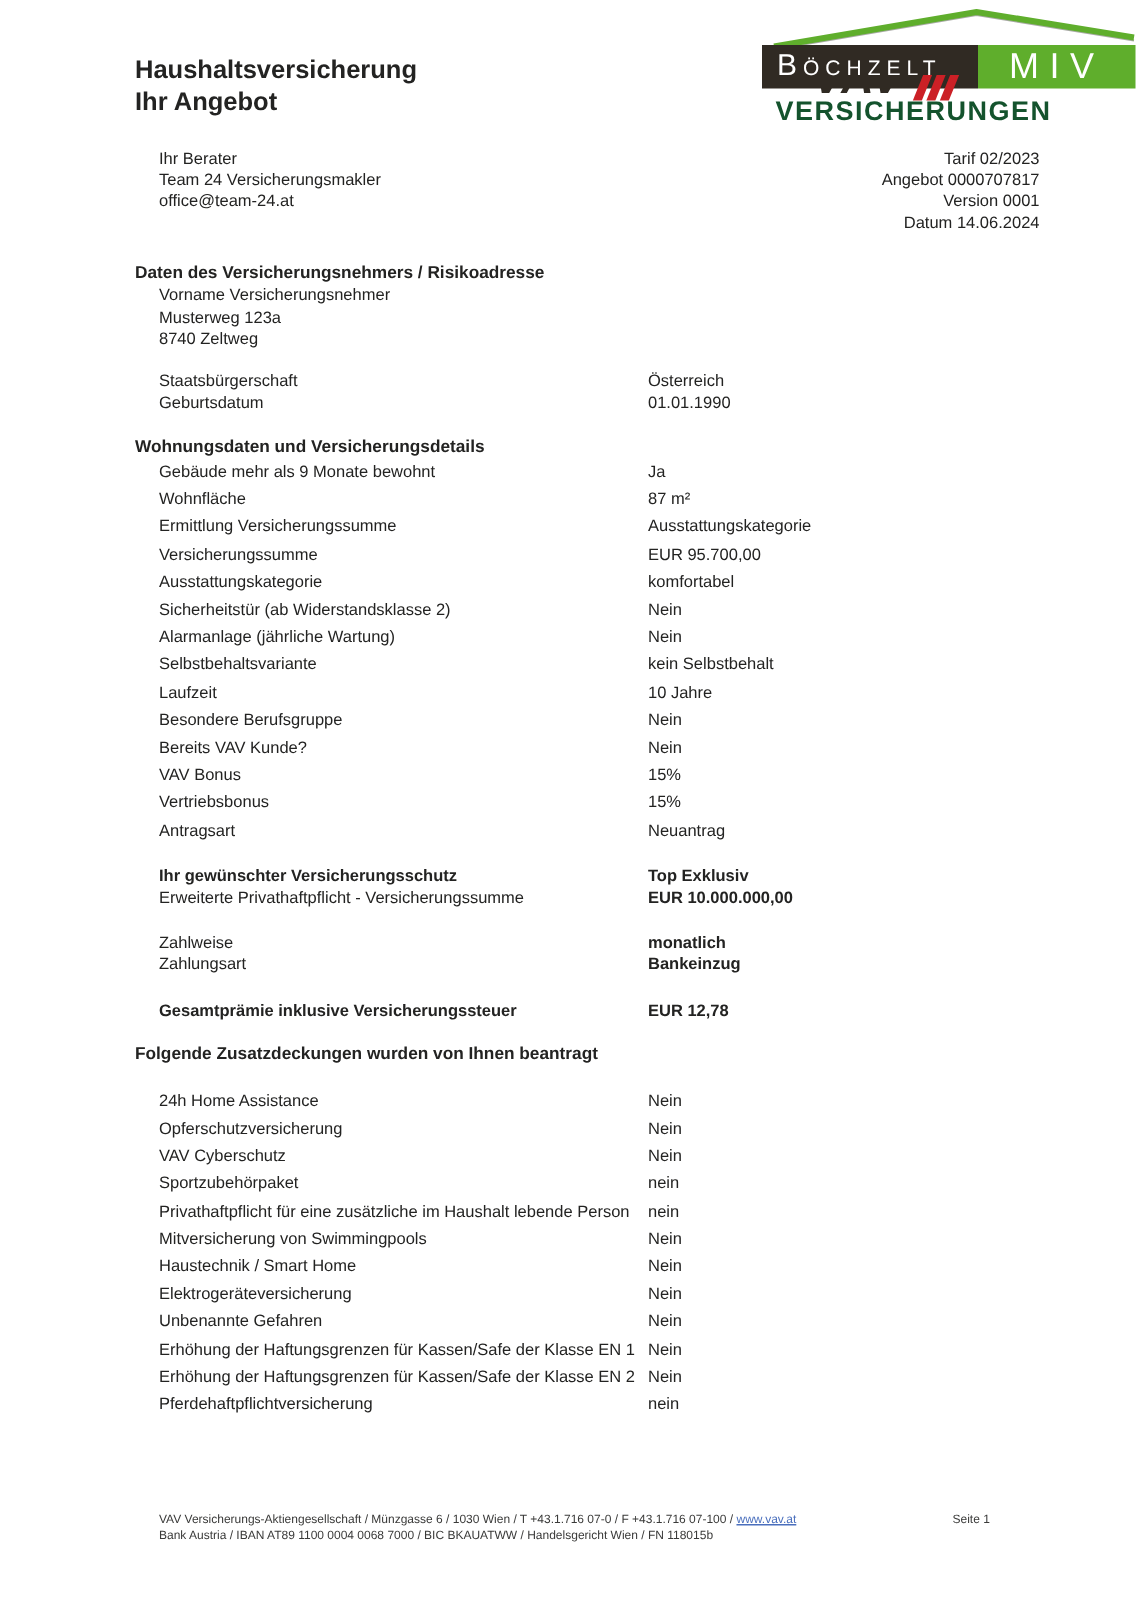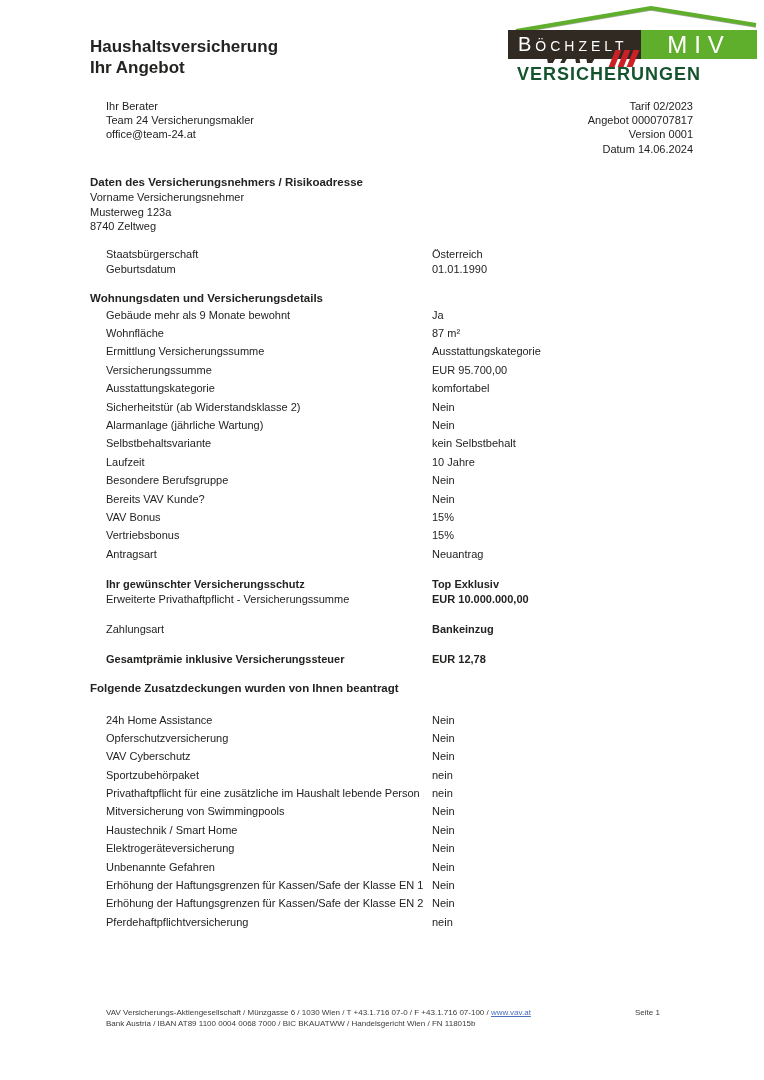--- a/index.html
+++ b/index.html
@@ -6,42 +6,42 @@
   .page{
     position:relative; width:764px; height:1080px; background:#ffffff;
     font-family:"Liberation Sans", sans-serif; color:#232322; overflow:hidden;
   }
   .b{font-weight:bold;}
 
   
   .logo{position:absolute; top:6px; left:508px; width:250px; height:80px;}
   .roof{position:absolute; top:0; left:0; width:250px; height:28px;}
   .banner{position:absolute; top:24px; left:0; width:249px; height:29px; display:flex; z-index:2;}
-  .banner-left{width:133px; height:100%; background:#302a23; color:#fff;
+  .banner-left{width:144px; height:100%; background:#302a23; color:#fff;
     font-variant:small-caps; font-size:20px; letter-spacing:4px;
     display:flex; align-items:center; padding-left:10px; box-sizing:border-box;}
   .banner-right{flex:1; height:100%; background:#5fae2c; color:#fff;
     font-size:24px; letter-spacing:7px; font-weight:500;
     display:flex; align-items:center; justify-content:center;}
   .vav-mark{position:absolute; top:30px; left:34px; z-index:1;
     font-size:30px; font-weight:bold; font-style:italic; color:#302a23; letter-spacing:1px;}
   .vav-stripes{position:absolute; top:44px; left:104px; z-index:3; display:flex; gap:3px;}
   .vav-stripes i{display:block; width:6px; height:17px; background:#cb2026; transform:skewX(-22deg);}
   .logo-tagline{position:absolute; top:58px; left:9px; z-index:3;
     font-size:18px; font-weight:bold; color:#14532d; letter-spacing:1px; white-space:nowrap;}
 
   
   .doc-title{position:absolute; top:36px; left:90px; font-size:17px; font-weight:bold; line-height:21px;}
   .advisor{position:absolute; top:99px; left:106px; font-size:11px; line-height:14.2px;}
   .meta{position:absolute; top:99px; right:71px; text-align:right; font-size:11px; line-height:14.2px;}
 
   
   .content{position:absolute; top:175px; left:90px; width:603px;}
   .sec-head{font-size:11.5px; font-weight:bold; line-height:15px;}
-  .addr{font-size:11px; line-height:14.6px; }
+  .addr{font-size:11px; line-height:14.6px; margin-left:16px;}
   .kv-row{display:flex; margin-left:16px; font-size:11px; line-height:15.4px;}
   .kv-label{flex:0 0 320px; padding-right:6px;}
   .kv-value{flex:1;}
   .dwell .kv-row{line-height:18.4px;}
   .cov .kv-row{line-height:14.7px;}
   .gap13{height:13px;} .gap14{height:14px;} .gap15{height:15px;}
   .addons .kv-row{line-height:13.5px; padding:2.45px 0; align-items:center;}
   .total-row{margin-top:16px;}
 
   
@@ -194,20 +194,24 @@
       <div class="kv-row">
         <span class="kv-label b">Ihr gewünschter Versicherungsschutz</span>
         <span class="kv-value b">Top Exklusiv</span>
       </div>
       <div class="kv-row">
         <span class="kv-label">Erweiterte Privathaftpflicht - Versicherungssumme</span>
         <span class="kv-value b">EUR 10.000.000,00</span>
       </div>
       <div class="gap15"></div>
       <div class="kv-row">
+        <span class="kv-label">Zahlweise</span>
+        <span class="kv-value b">monatlich</span>
+      </div>
+      <div class="kv-row">
         <span class="kv-label">Zahlungsart</span>
         <span class="kv-value b">Bankeinzug</span>
       </div>
       <div class="kv-row total-row">
         <span class="kv-label b">Gesamtprämie inklusive Versicherungssteuer</span>
         <span class="kv-value b">EUR 12,78</span>
       </div>
     </div>
 
     <div class="gap14"></div>

